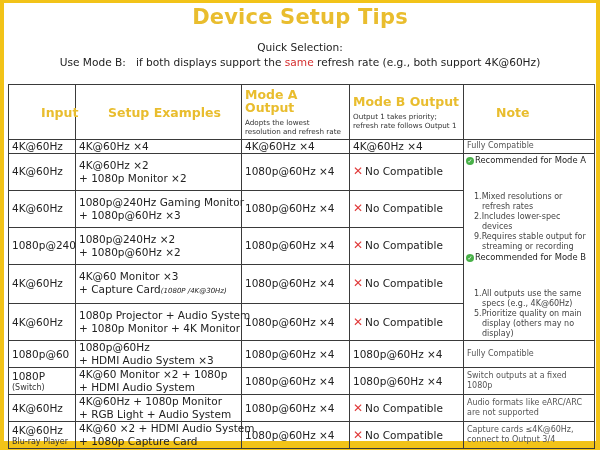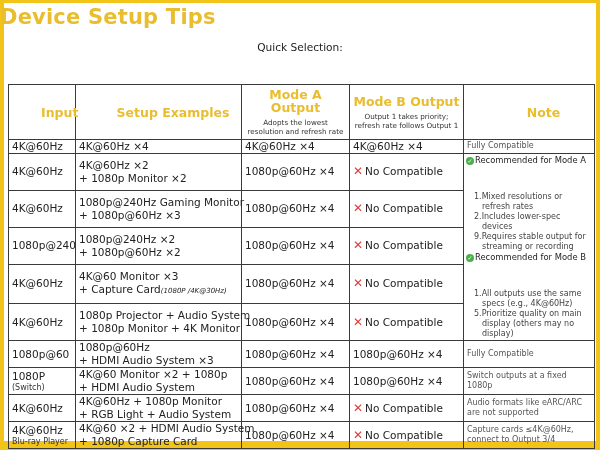--- a/index.html
+++ b/index.html
@@ -4,38 +4,38 @@
 <style>
   * { box-sizing: border-box; margin: 0; padding: 0; }
   html, body { width: 600px; height: 450px; overflow: hidden; background: #fff; }
   body { font-family: "DejaVu Sans", "Liberation Sans", sans-serif; color: #222; }
   .frame {
     position: absolute; left: 0; top: 0; width: 600px; height: 450px;
     border: 4px solid #f2c318; border-top-width: 3px; border-bottom-width: 9px;
     background: #fff;
   }
   .title {
-    position: absolute; left: 0; right: 0; top: 5px; text-align: left;
+    position: absolute; left: 0; right: 0; top: 5px; text-align: center;
     font-size: 21px; font-weight: bold; color: #e9bd2e; letter-spacing: 0.2px;
   }
   .quick {
     position: absolute; left: 0; right: 0; top: 40px; text-align: center;
     font-size: 10.6px; line-height: 15px; color: #222;
   }
   .quick .line { white-space: nowrap; }
   .quick .hl { color: #d42d2d; }
   table {
     position: absolute; left: 8px; top: 84px; width: 586px; height: 357px;
     border-collapse: collapse; table-layout: fixed;
   }
   td, th {
     border: 1.3px solid #3a3a3a; padding: 0 3px; vertical-align: middle;
     font-size: 10.5px; line-height: 13px; text-align: left; font-weight: normal;
   }
-  th { color: #e9bd2e; text-align: center; }
+  th { color: #e9bd2e; }
   th .h-main { font-size: 12.5px; font-weight: bold; display: block; color: #e9bd2e; }
   th .h-sub { font-size: 7.2px; line-height: 9px; color: #333; display: block; margin-top: 4px; font-weight: normal; }
   th.plain { font-size: 12.5px; font-weight: bold; padding-left: 32px; }
   .bad { color: #222; white-space: nowrap; }
   .x { color: #e03a3a; font-weight: bold; font-size: 12px; margin-right: 2px; }
   .note { font-size: 8px; line-height: 10.5px; color: #555; }
   .rec { font-size: 8px; line-height: 10px; color: #444; padding: 1px 2px; vertical-align: top; }
   .rec .rhead { color: #222; font-size: 8.4px; white-space: nowrap; }
   .rec .chk {
     display: inline-block; width: 8px; height: 8px; border-radius: 50%;
@@ -50,20 +50,21 @@
 </style>
 </head>
 <body>
 
 <div class="frame"></div>
 
 <div class="title">Device Setup Tips</div>
 
 <div class="quick">
   <div>Quick Selection:</div>
+  <div class="line"><span style="white-space:pre">Use Mode B:   if both displays support the </span><span class="hl">same</span><span style="white-space:pre"> refresh rate (e.g., both support 4K@60Hz)</span></div>
 </div>
 
 <table>
   <colgroup>
     <col style="width:67px">
       <col style="width:166px">
       <col style="width:108px">
       <col style="width:114px">
       <col style="width:131px">
   </colgroup>

